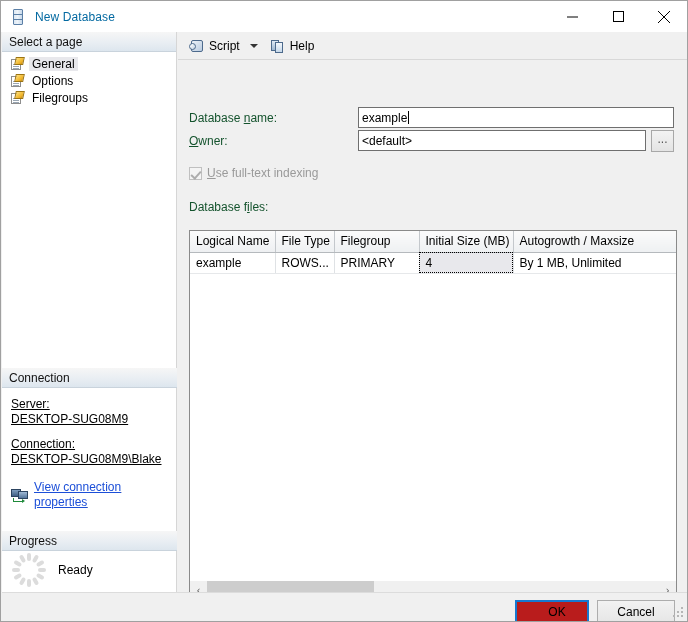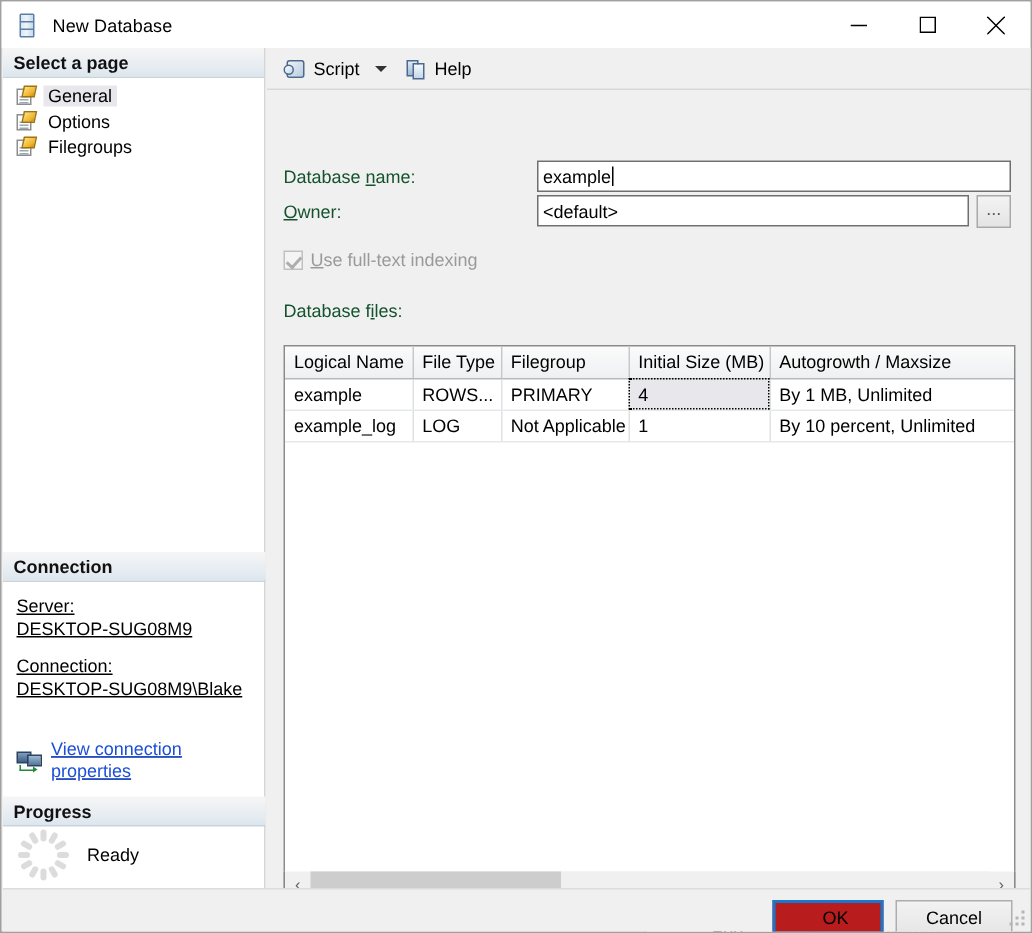--- a/index.html
+++ b/index.html
@@ -38,21 +38,21 @@
     background: linear-gradient(to right,#dce7f2 0%,#eef4fa 45%,#c8d9ea 100%);
     border-radius: 1px;
   }
   .db-cyl::before, .db-cyl::after {
     content: ""; position: absolute; left: 0; right: 0;
     height: 1px; background: #5b7fa6;
   }
   .db-cyl::before { top: 4px; }
   .db-cyl::after  { top: 9px; }
   #title-text {
-    font-size: 12px; color: #000000; letter-spacing: .1px;
+    font-size: 12px; color: #0369a1; letter-spacing: .1px;
   }
   .win-btns { position: absolute; right: 0; top: 0; display: flex; }
   .win-btn {
     width: 46px; height: 31px;
     display: flex; align-items: center; justify-content: center;
     background: transparent;
   }
   .win-btn svg { display: block; }
 
   
@@ -61,21 +61,21 @@
     width: 175px; height: 560px;
     background: #ffffff;
     border-right: 1px solid #d6d6d6;
   }
   .band {
     height: 20px;
     background: linear-gradient(to bottom,#f6f6f6 0%,#e9eef3 55%,#dde6ee 100%);
     border-bottom: 1px solid #c9d3dc;
     display: flex; align-items: center;
     padding-left: 7px;
-    font-size: 12px; font-weight: bold; color: #111;
+    font-size: 12px; font-weight: normal; color: #111;
   }
   #page-list { padding-top: 3px; }
   .page-item {
     height: 17px; display: flex; align-items: center;
     padding-left: 8px; font-size: 12px; color: #000;
   }
   .page-item .lbl { padding: 0 3px; }
   .page-item.selected .lbl { background: #e8e8ec; }
   .pg-icon {
     width: 15px; height: 14px; margin-right: 4px;
@@ -98,21 +98,21 @@
     border: 1px solid #9c7412;
     transform: skewX(-12deg);
   }
 
   
   #conn-band  { position: absolute; left:0; top: 336px; width: 175px; }
   #conn-body  { position: absolute; left:0; top: 356px; width: 175px;
                 padding: 9px 9px 0 9px; font-size: 12px; color:#000; line-height: 15px; text-decoration: underline; }
   .conn-gap { height: 10px; }
   #conn-link-row {
-    display: flex; align-items: center; margin-top: 25px;
+    display: flex; align-items: center; margin-top: 13px;
   }
   .net-icon { width: 18px; height: 15px; position: relative; margin-right: 5px; flex: none; }
   .net-icon .mon1 {
     position: absolute; left: 0; top: 1px; width: 10px; height: 8px;
     background: linear-gradient(to bottom,#7f9dbd,#3f5f85);
     border: 1px solid #2c4straight; border: 1px solid #2c4460;
   }
   .net-icon .mon2 {
     position: absolute; left: 7px; top: 3px; width: 10px; height: 8px;
     background: linear-gradient(to bottom,#9fb9d4,#54759b);
@@ -453,27 +453,20 @@
             </tr>
           </thead>
           <tbody>
             <tr>
               <td>example</td>
               <td>ROWS...</td>
               <td>PRIMARY</td>
               <td class="focus-cell">4</td>
               <td>By 1 MB, Unlimited</td>
             </tr>
-            <tr>
-              <td>example_log</td>
-              <td>LOG</td>
-              <td>Not Applicable</td>
-              <td>1</td>
-              <td>By 10 percent, Unlimited</td>
-            </tr>
           </tbody>
         </table>
       </div>
 
       <div id="hscroll">
         <div class="hs-arrow">‹</div>
         <div class="hs-track">
           <div class="hs-thumb" style="width: 37%;"></div>
         </div>
         <div class="hs-arrow">›</div>

